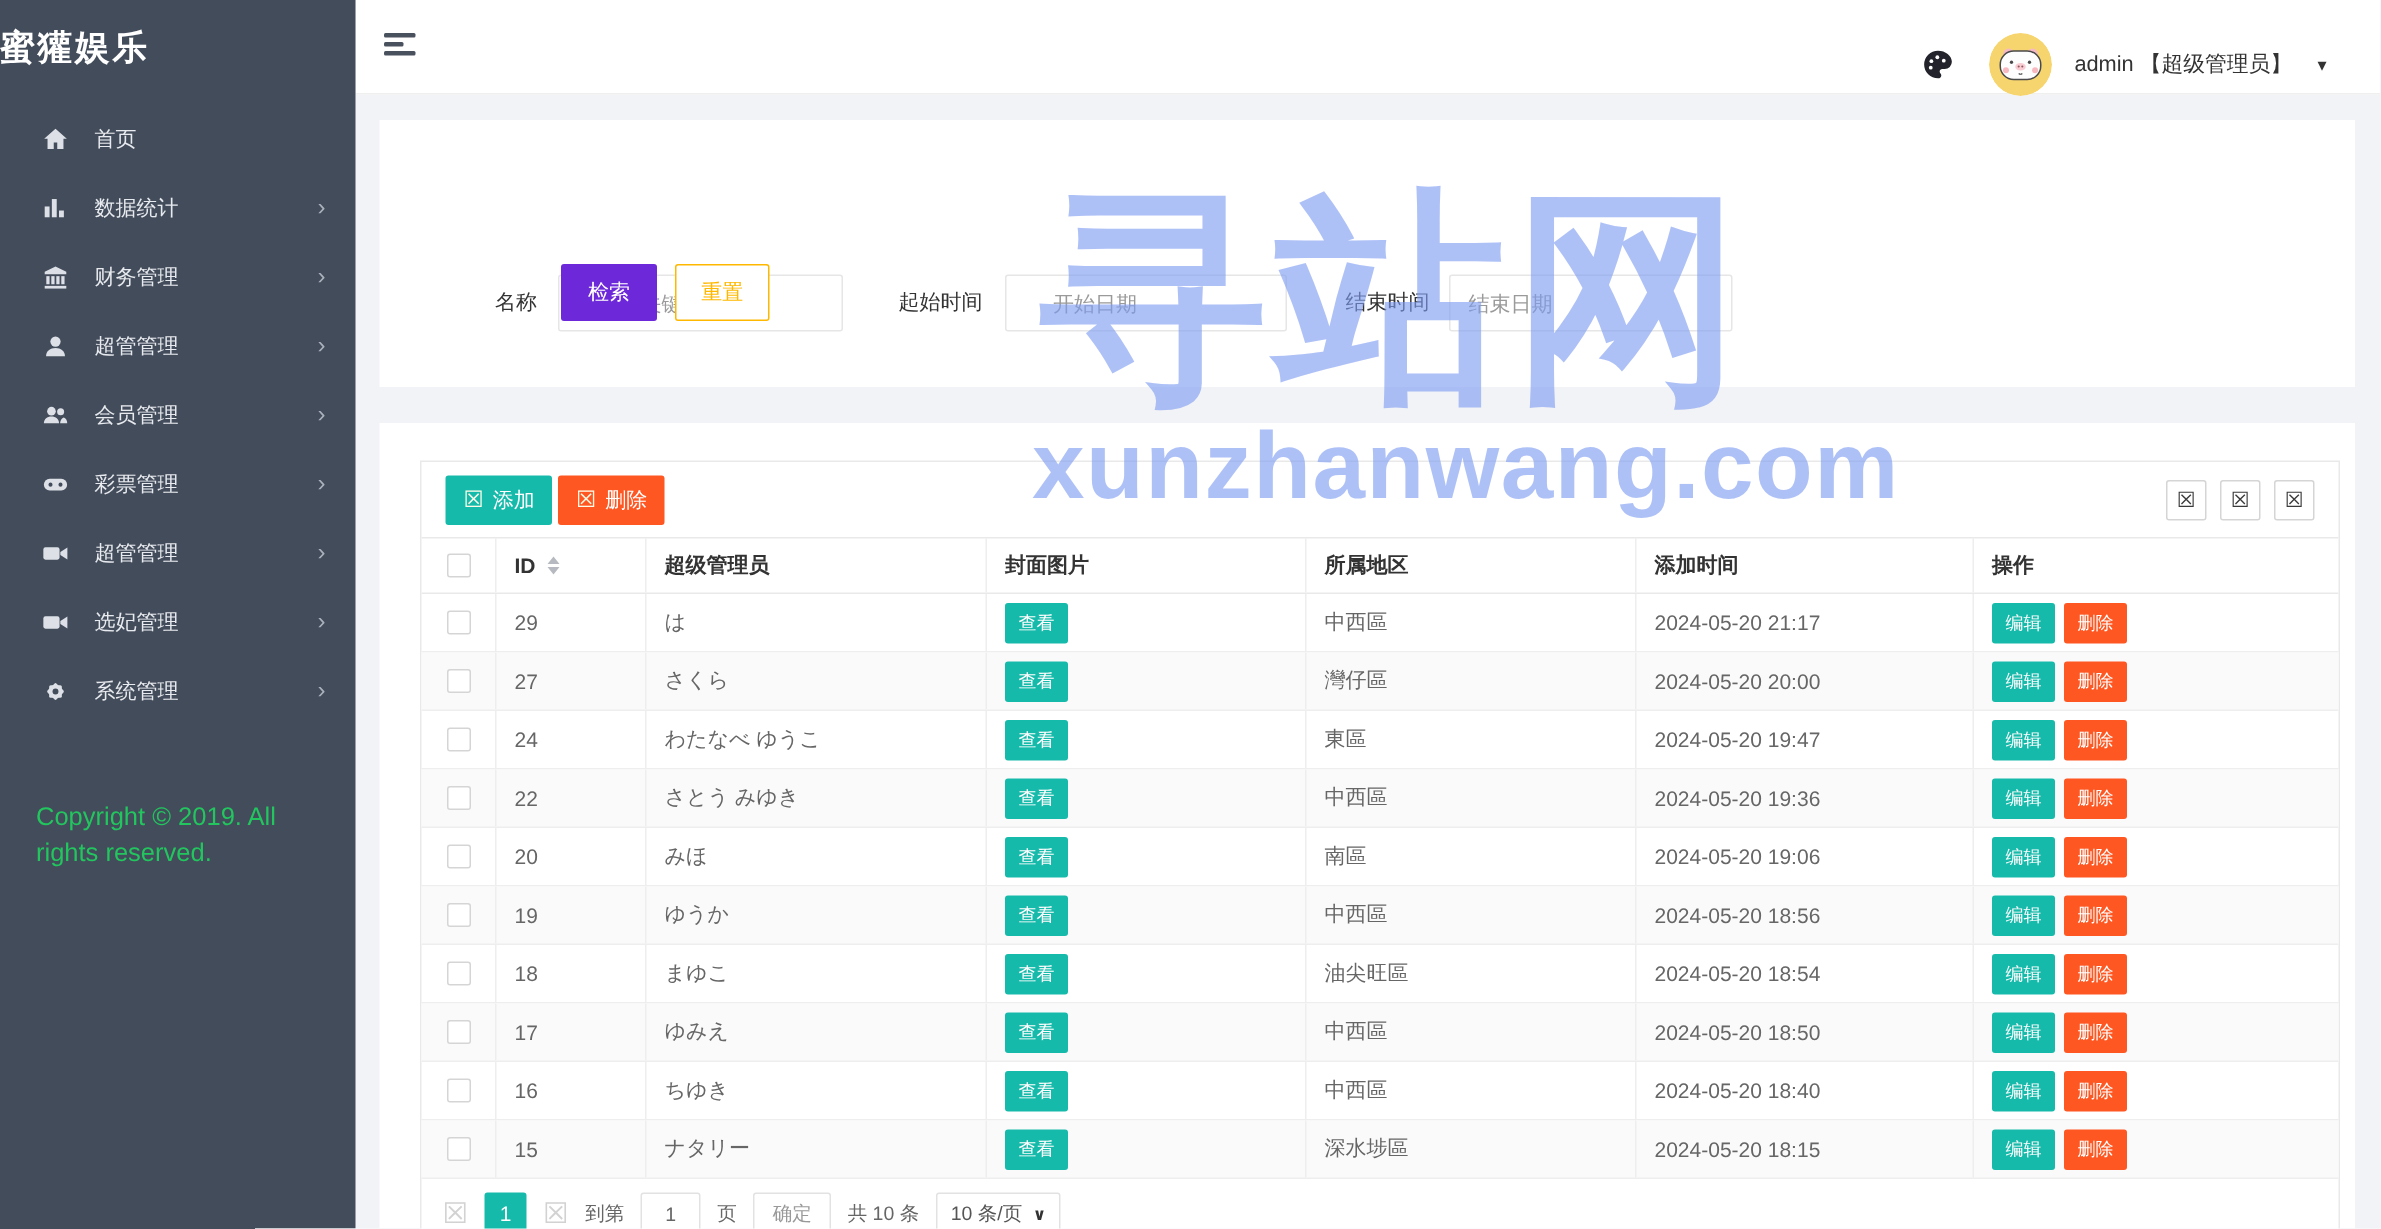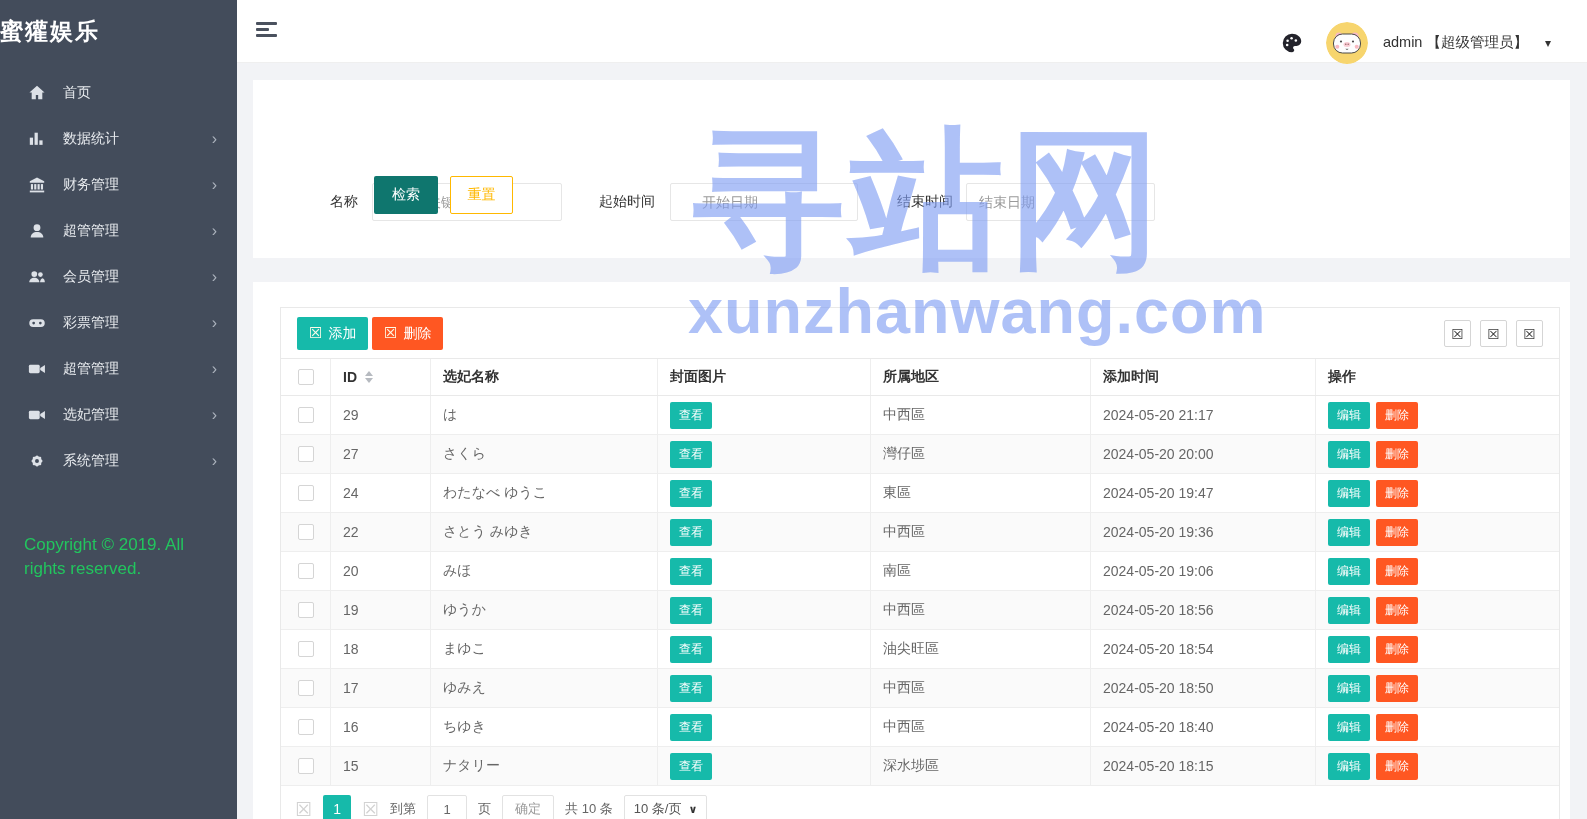--- a/index.html
+++ b/index.html
@@ -34,21 +34,21 @@
   .wm-cn { font-size:152px; line-height:1.05; letter-spacing:6px; white-space:nowrap; }
   .wm-en { font-size:63px; line-height:1; letter-spacing:1px; margin-top:0px; }
 
   
   .filter-card { position:absolute; left:253px; top:80px; width:1317px; height:178px; background:#fff; z-index:5; }
   .f-label { position:absolute; font-size:14px; color:#333; text-align:right; top:113px; }
   .f-input { position:absolute; top:103px; height:38px; border:1px solid #e6e6e6; border-radius:2px;
     padding:0 12px; font-size:14px; color:#666; background:#fff; outline:none;
     font-family:"Liberation Sans","DejaVu Sans",sans-serif; }
   .f-input::placeholder { color:#9a9a9a; opacity:1; }
-  .btn-search { position:absolute; left:121px; top:96px; width:64px; height:38px; background:#0f766e; color:#fff;
+  .btn-search { position:absolute; left:121px; top:96px; width:64px; height:38px; background:#6d28d9; color:#fff;
     border:none; border-radius:2px; font-size:14px; cursor:pointer; }
   .btn-reset { position:absolute; left:197px; top:96px; width:63px; height:38px; background:#fff; color:#ffb800;
     border:1px solid #ffb800; border-radius:2px; font-size:14px; cursor:pointer; }
 
   .table-card { position:absolute; left:253px; top:282px; width:1317px; height:537px; background:#fff; z-index:5; }
   .table-wrap { position:absolute; left:27px; top:25px; width:1280px; height:545px; border:1px solid #e9e9e9; background:#fff; }
 
   .toolbar { position:relative; height:51px; border-bottom:1px solid #e9e9e9; }
   .btn-add, .btn-del { position:absolute; top:9px; height:33px; border:none; border-radius:2px; color:#fff;
     font-size:14px; padding:0 12px; cursor:pointer; display:inline-flex; align-items:center; gap:6px; }
@@ -285,21 +285,21 @@
       <div class="cell cell-check">
           <span class="checkbox"></span>
         </div>
       <div class="cell">
         <span>ID</span>
         <span class="sort">
             <i class="up"></i>
             <i class="dn"></i>
           </span>
       </div>
-      <div class="cell">选妃名称</div>
+      <div class="cell">超级管理员</div>
       <div class="cell">封面图片</div>
       <div class="cell">所属地区</div>
       <div class="cell">添加时间</div>
       <div class="cell">操作</div>
     </div>
 
     <div>
 
         <div class="trow tbody-row">
           <div class="cell cell-check">

